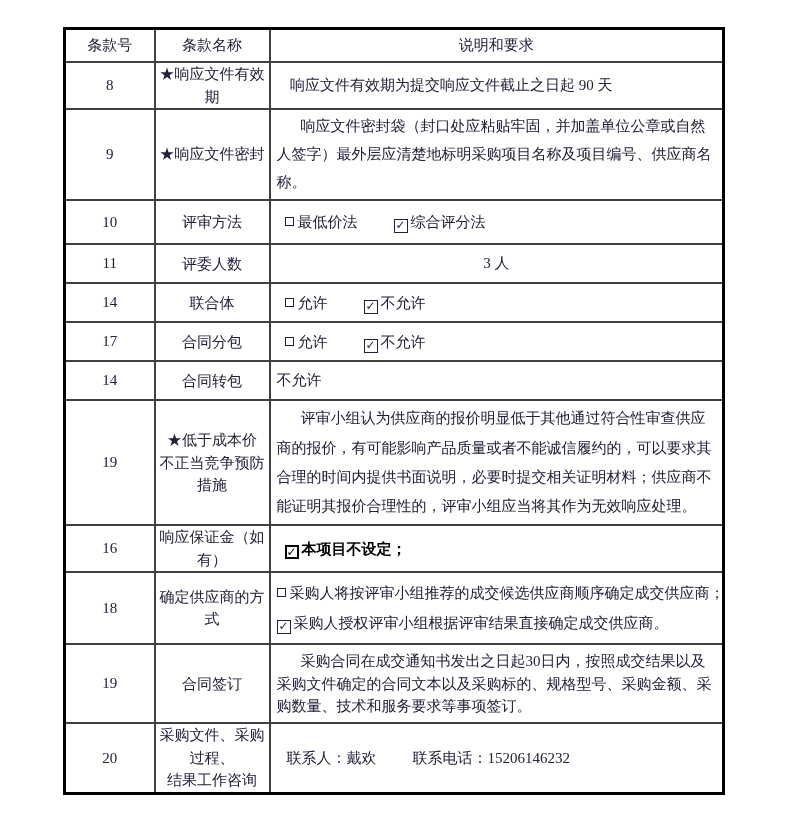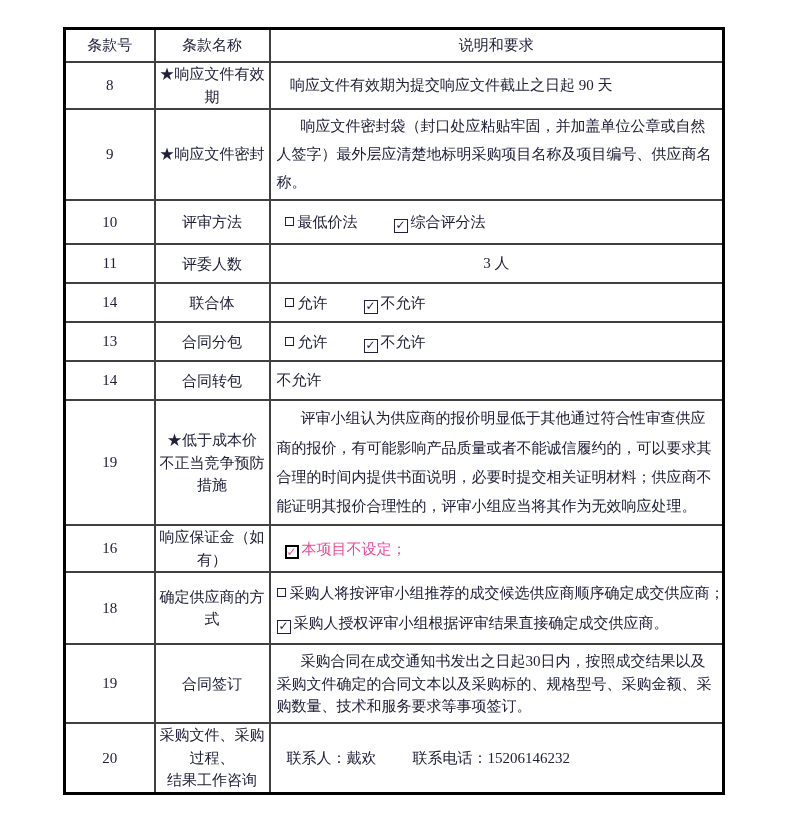--- a/index.html
+++ b/index.html
@@ -24,21 +24,21 @@
   }
   thead th{height:31px;text-align:center;}
   td.c1{text-align:center;}
   td.c2{text-align:center;line-height:1.5;padding:0 2px;}
   td.c3{text-align:left;padding:2px 4px;}
   td.c3.center{text-align:center;}
   .para{line-height:1.7;padding:1px 2px;}
   .para.ind{text-indent:1.6em;}
   .para.ind1{text-indent:0.9em;}
   .line{padding-left:10px;line-height:1.6;white-space:nowrap;}
-  .b{font-weight:normal;color:#ec4899;}
+  .b{font-weight:bold;color:#000000;}
   .gap{display:inline-block;width:2.4em;}
   
   .cb{display:inline-block;box-sizing:border-box;text-align:center;
       font-family:"DejaVu Sans",sans-serif;}
   .cb.ck{width:14px;height:14px;border:1.5px solid #20203a;
          font-size:12px;line-height:11px;vertical-align:-2px;margin-right:3px;}
   .cb.un{width:9px;height:9px;border:1.3px solid #20203a;
          vertical-align:1px;margin-right:4px;}
   .line.b .cb{border-color:#000;border-width:2px;}
   
@@ -116,21 +116,21 @@
         <tr class="r12">
           <td class="c1">14</td>
           <td class="c2">
             <div>联合体</div>
           </td>
           <td class="c3">
             <div class="line"><span class="cb un"></span><span>允许</span><span class="gap"></span><span class="cb ck">✓</span><span>不允许</span></div>
           </td>
         </tr>
         <tr class="r13">
-          <td class="c1">13</td>
+          <td class="c1">17</td>
           <td class="c2">
             <div>合同分包</div>
           </td>
           <td class="c3">
             <div class="line"><span class="cb un"></span><span>允许</span><span class="gap"></span><span class="cb ck">✓</span><span>不允许</span></div>
           </td>
         </tr>
         <tr class="r14">
           <td class="c1">14</td>
           <td class="c2">

